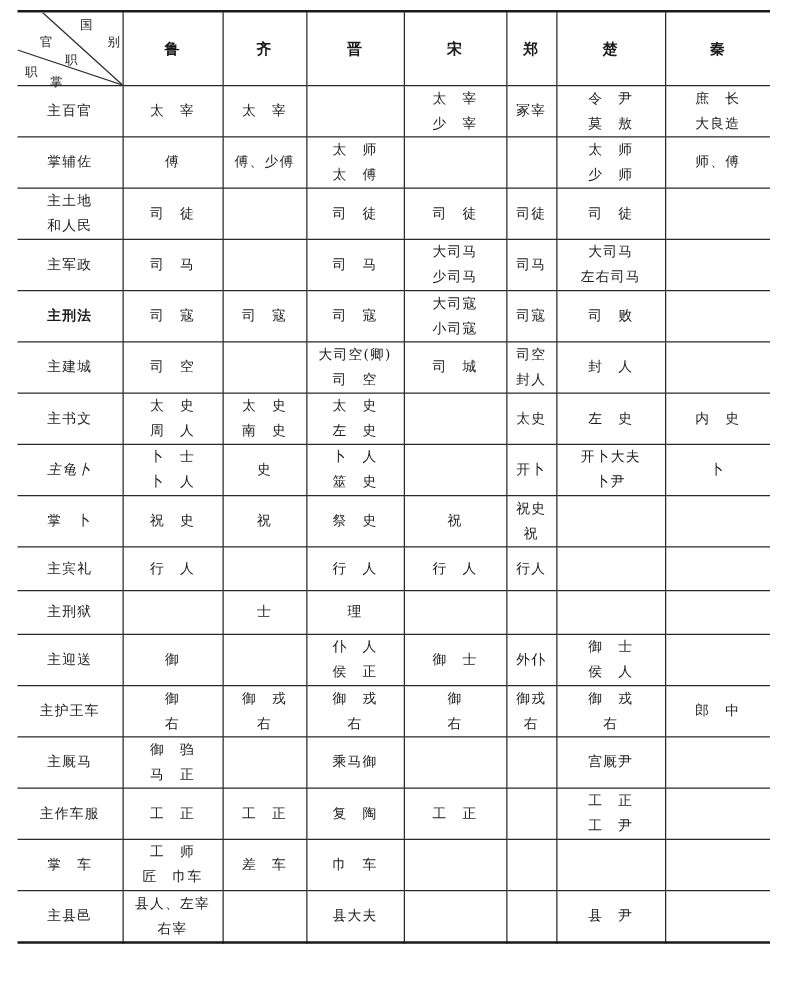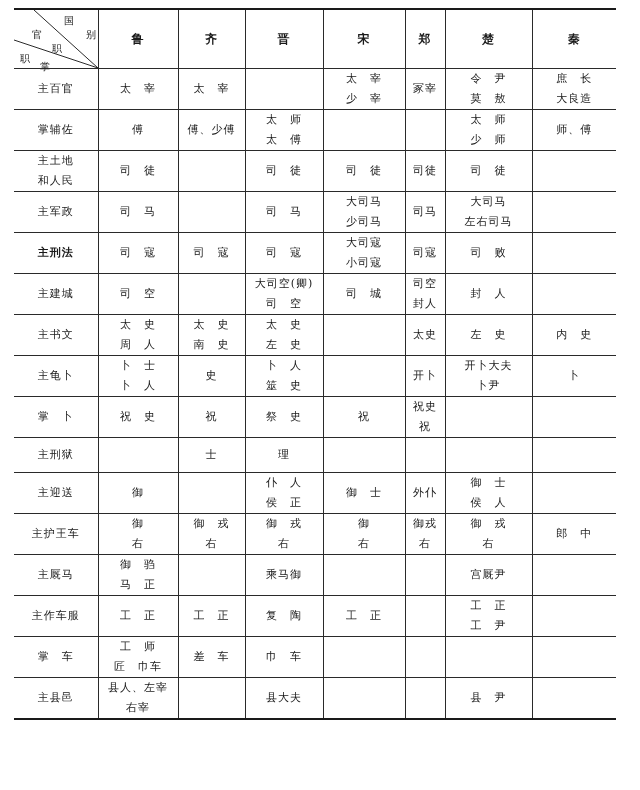--- a/index.html
+++ b/index.html
@@ -229,21 +229,21 @@
             <span class="line">太史</span>
           </td>
           <td>
             <span class="line">左　史</span>
           </td>
           <td>
             <span class="line">内　史</span>
           </td>
         </tr>
         <tr>
-          <td class="rowlabel" style="height: 40px;">
+          <td class="rowlabel" style="height: 40px; font-style: italic;">
             <span class="line">主龟卜</span>
           </td>
           <td>
             <span class="line">卜　士</span>
             <span class="line">卜　人</span>
           </td>
           <td>
             <span class="line">史</span>
           </td>
           <td>
@@ -274,20 +274,40 @@
           </td>
           <td>
             <span class="line">祭　史</span>
           </td>
           <td>
             <span class="line">祝</span>
           </td>
           <td>
             <span class="line">祝史</span>
             <span class="line">祝</span>
+          </td>
+          <td></td>
+          <td></td>
+        </tr>
+        <tr>
+          <td class="rowlabel" style="height: 34px;">
+            <span class="line">主宾礼</span>
+          </td>
+          <td>
+            <span class="line">行　人</span>
+          </td>
+          <td></td>
+          <td>
+            <span class="line">行　人</span>
+          </td>
+          <td>
+            <span class="line">行　人</span>
+          </td>
+          <td>
+            <span class="line">行人</span>
           </td>
           <td></td>
           <td></td>
         </tr>
         <tr>
           <td class="rowlabel" style="height: 34px;">
             <span class="line">主刑狱</span>
           </td>
           <td></td>
           <td>

